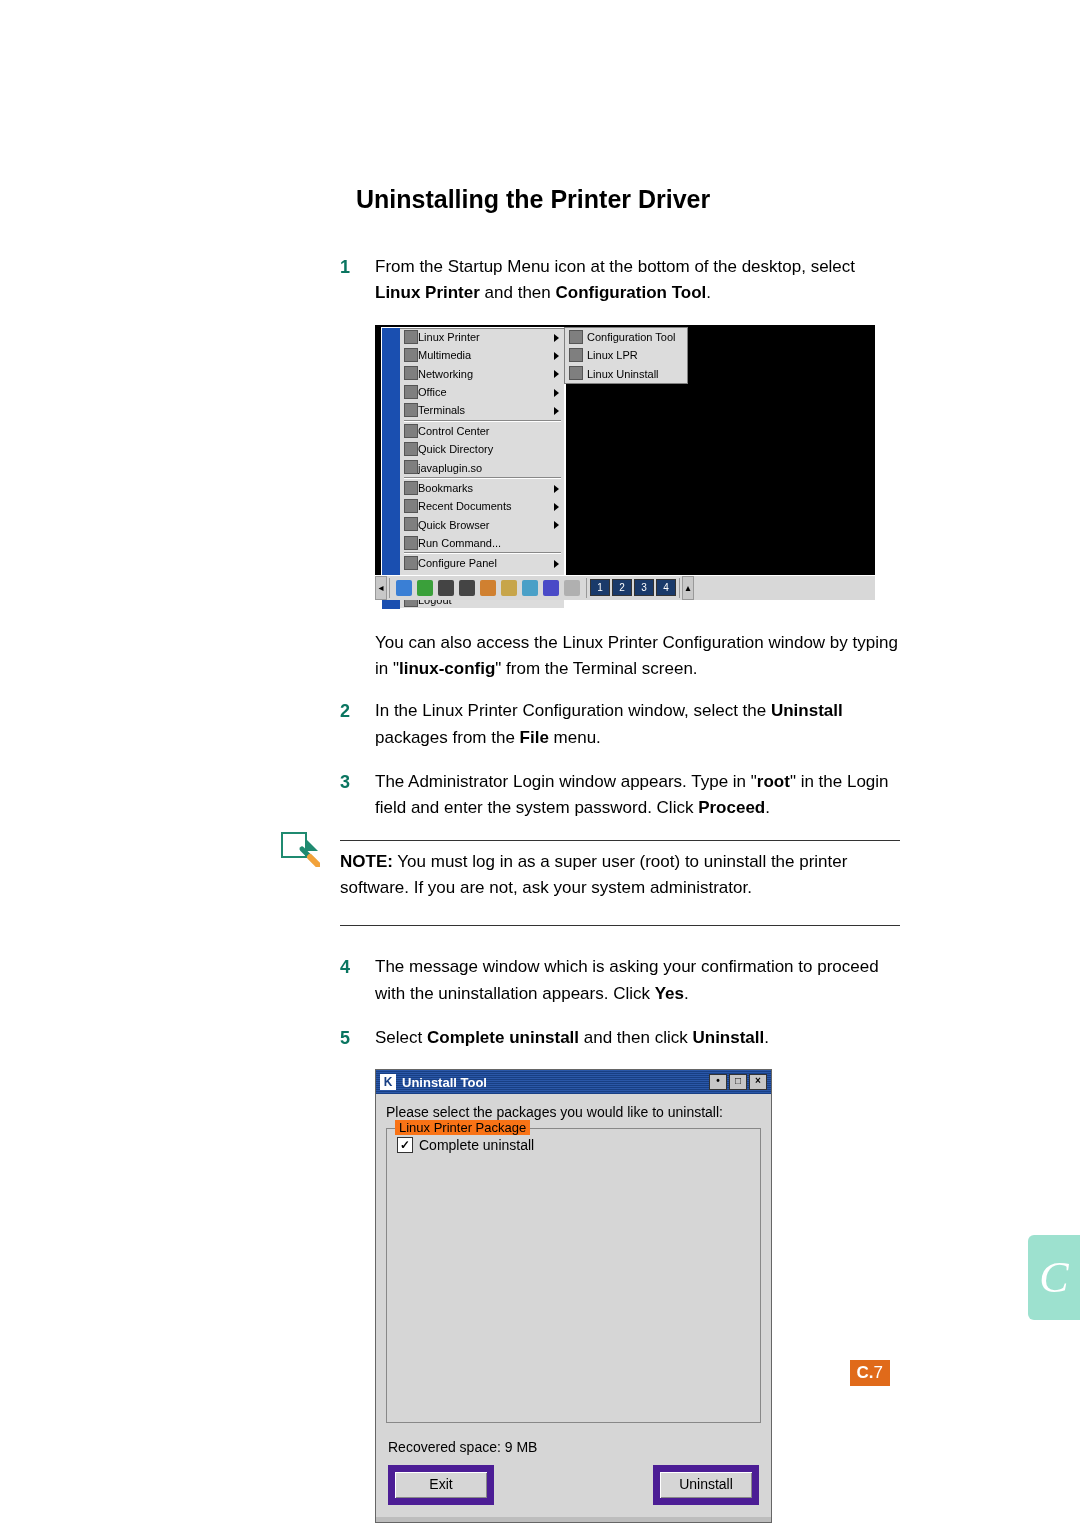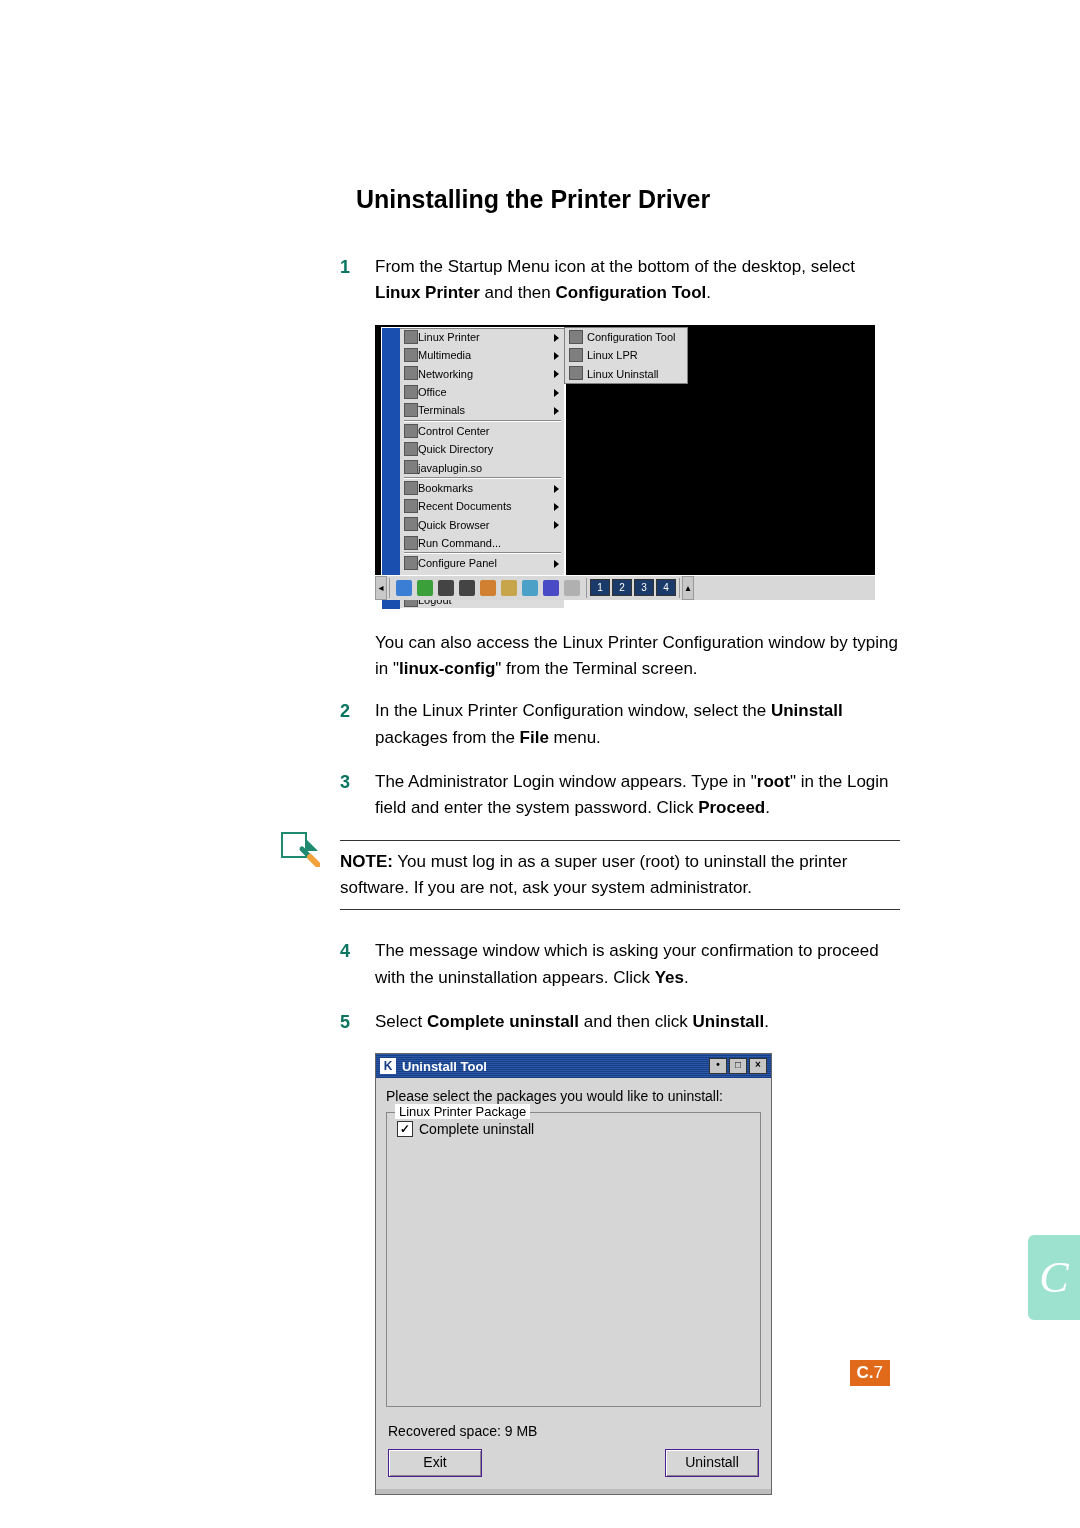--- a/index.html
+++ b/index.html
@@ -43,21 +43,21 @@
     font-weight: bold;
     color: #0a7560;
     font-size: 18px;
   }
   .step p { margin: 16px 0 6px 0; }
   .b { font-weight: bold; }
   .note-block {
     position: relative;
     border-top: 1px solid #333;
     border-bottom: 1px solid #333;
-    padding: 8px 0 8px 0;
+    padding: 8px 0 24px 0;
     margin: 16px 0 28px 0;
     font-size: 17px;
     line-height: 1.55;
   }
   .note-icon {
     position: absolute;
     left: -60px;
     top: -14px;
     width: 40px;
     height: 40px;
@@ -228,21 +228,21 @@
     border: 1px solid #888;
     margin-top: 8px;
     padding: 8px 10px 120px 10px;
     position: relative;
     height: 165px;
   }
   .shot2 .legend {
     position: absolute;
     top: -9px;
     left: 8px;
-    background: #ffffff;
+    background: #f97316;
     padding: 0 4px;
     font-size: 13px;
   }
   .shot2 .chk-row {
     display: flex;
     align-items: center;
     gap: 6px;
   }
   .shot2 .chk {
     width: 14px; height: 14px;
@@ -260,21 +260,21 @@
   }
   .shot2 .btn-row {
     display: flex;
     justify-content: space-between;
     padding: 0 2px 2px 2px;
   }
   .shot2 .btn {
     width: 92px;
     height: 26px;
     background: #d6d6d6;
-    border: 1px solid #4c1d95;
+    border: 7px solid #4c1d95;
     box-shadow: inset 1px 1px 0 #fff, inset -1px -1px 0 #888;
     text-align: center;
     line-height: 24px;
     font-size: 14px;
   }
   .shot2 .hscroll {
     height: 5px;
     background: #bdbdbd;
   }
 

